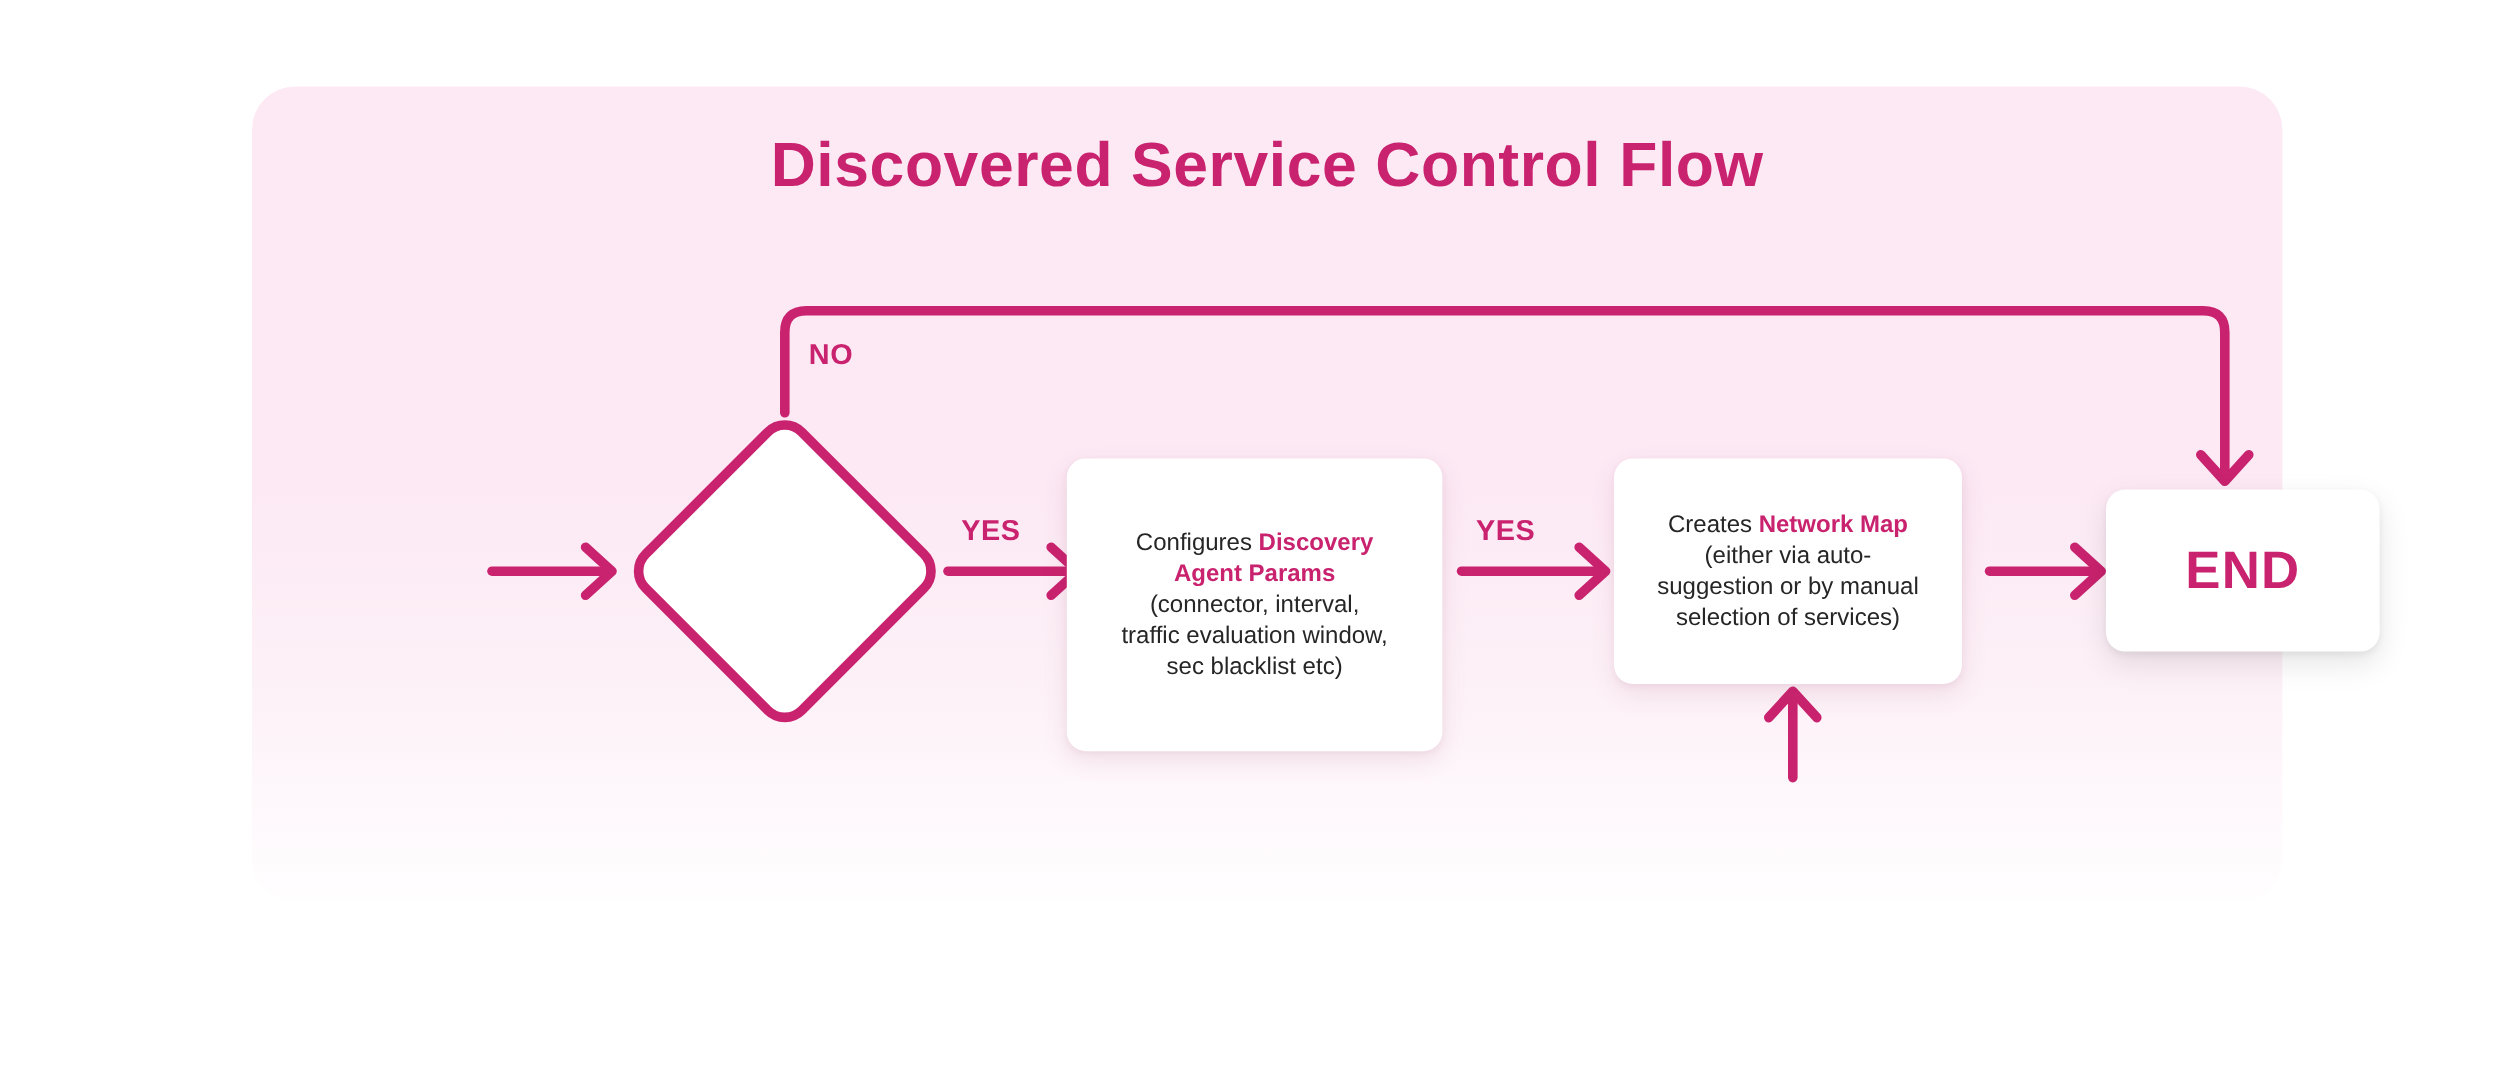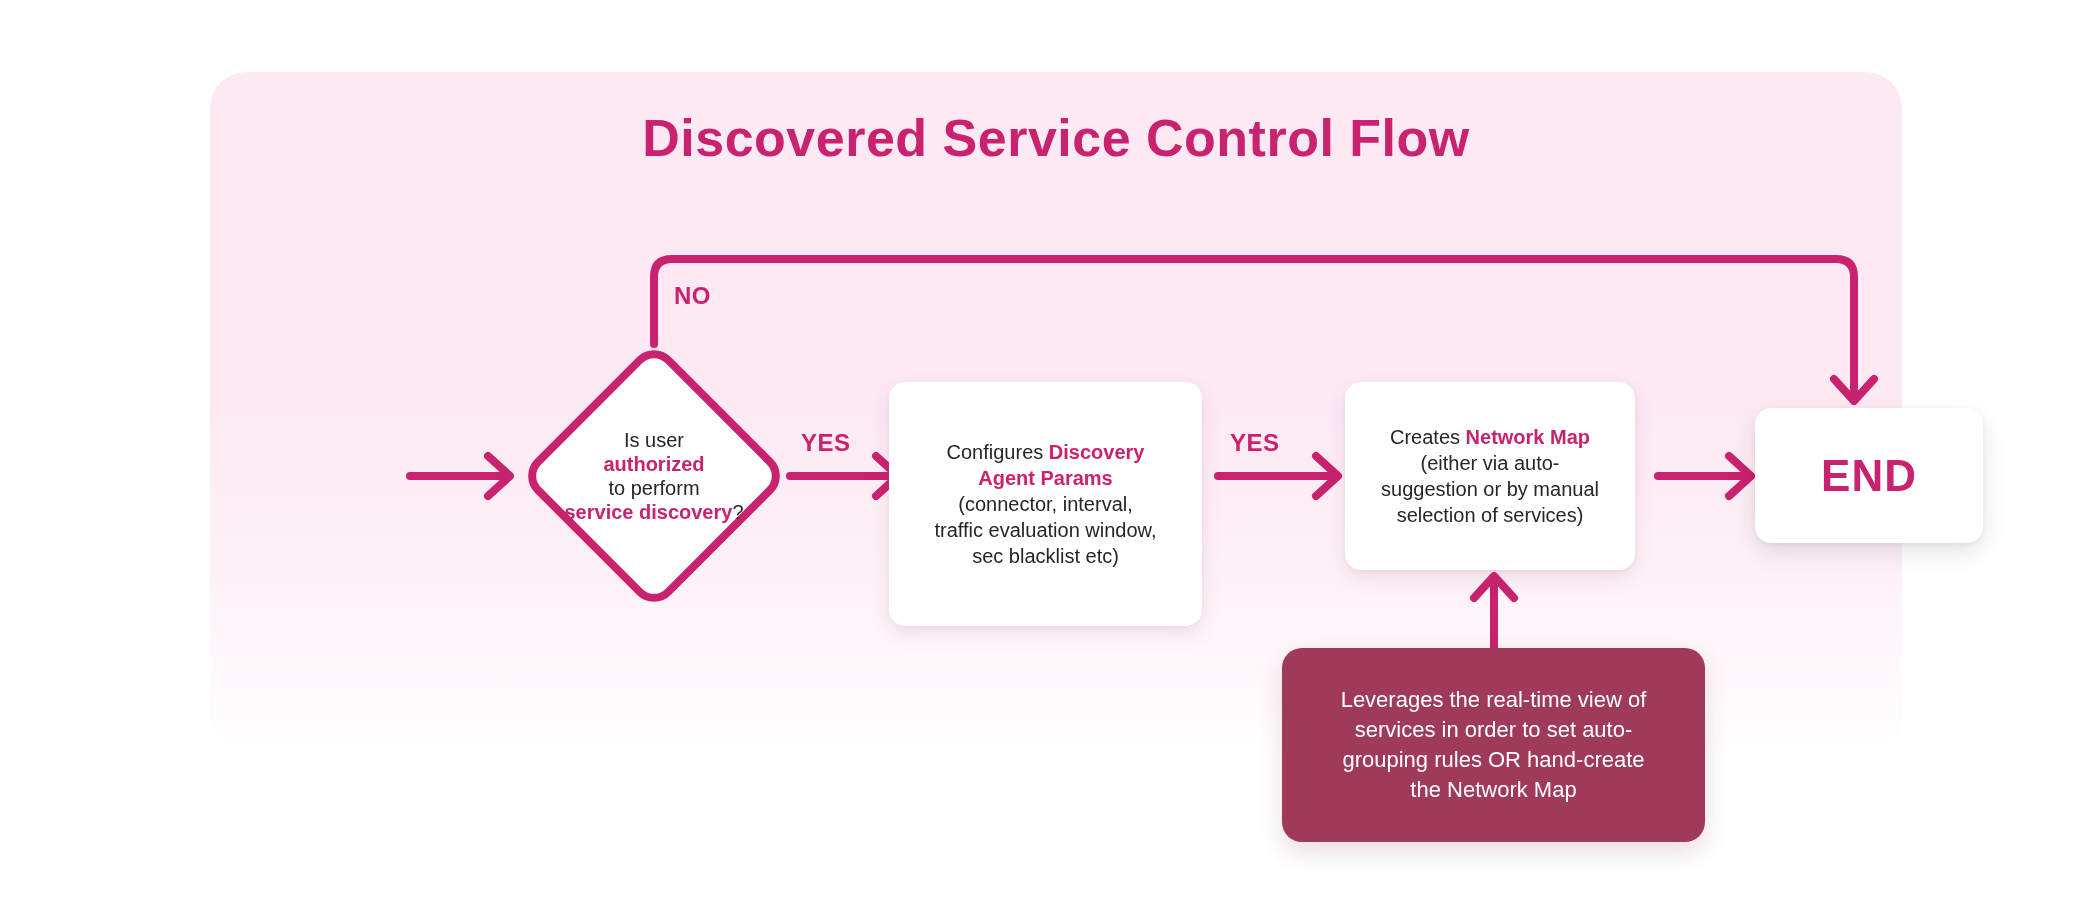--- a/index.html
+++ b/index.html
@@ -104,26 +104,20 @@
       <path class="stroke" d="M1834 379 L1854 401 L1874 379"></path>
     </g>
     <g>
       <path class="stroke" d="M1494 648 L1494 583"></path>
       <path class="stroke" d="M1474 598 L1494 576 L1514 598"></path>
     </g>
   </svg>
 
 
   <div class="diamond"></div>
-  <div class="diamond-text">
-    <span class="ln"><span>Is user</span></span>
-    <span class="ln"><span class="acc">authorized</span></span>
-    <span class="ln"><span>to perform</span></span>
-    <span class="ln"><span class="acc">service discovery</span><span>?</span></span>
-  </div>
 
   <div class="node node-configure">
     <span class="ln"><span>Configures </span><span class="acc">Discovery</span></span>
     <span class="ln"><span class="acc">Agent Params</span></span>
     <span class="ln"><span>(connector, interval,</span></span>
     <span class="ln"><span>traffic evaluation window,</span></span>
     <span class="ln"><span>sec blacklist etc)</span></span>
   </div>
 
   <div class="node node-create">
@@ -134,20 +128,14 @@
   </div>
 
   <div class="node node-end">
     <span>END</span>
   </div>
 
   <div class="branch-label label-yes-1">YES</div>
   <div class="branch-label label-yes-2">YES</div>
   <div class="branch-label label-no">NO</div>
 
-  <div class="note">
-    <span class="ln">Leverages the real-time view of</span>
-    <span class="ln">services in order to set auto-</span>
-    <span class="ln">grouping rules OR hand-create</span>
-    <span class="ln">the Network Map</span>
-  </div>
 
 </div>
 
 </body></html>

